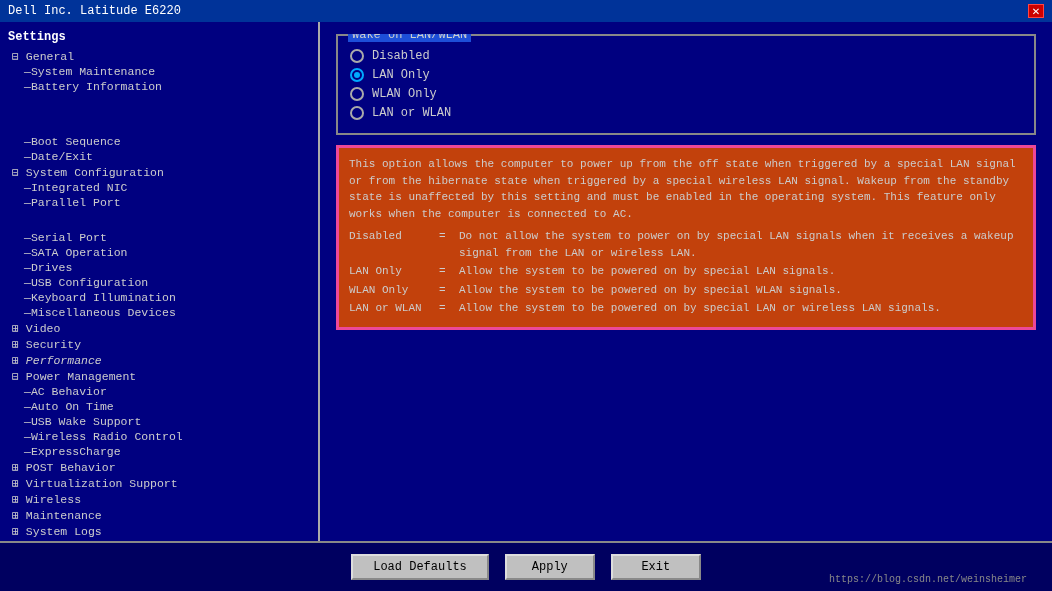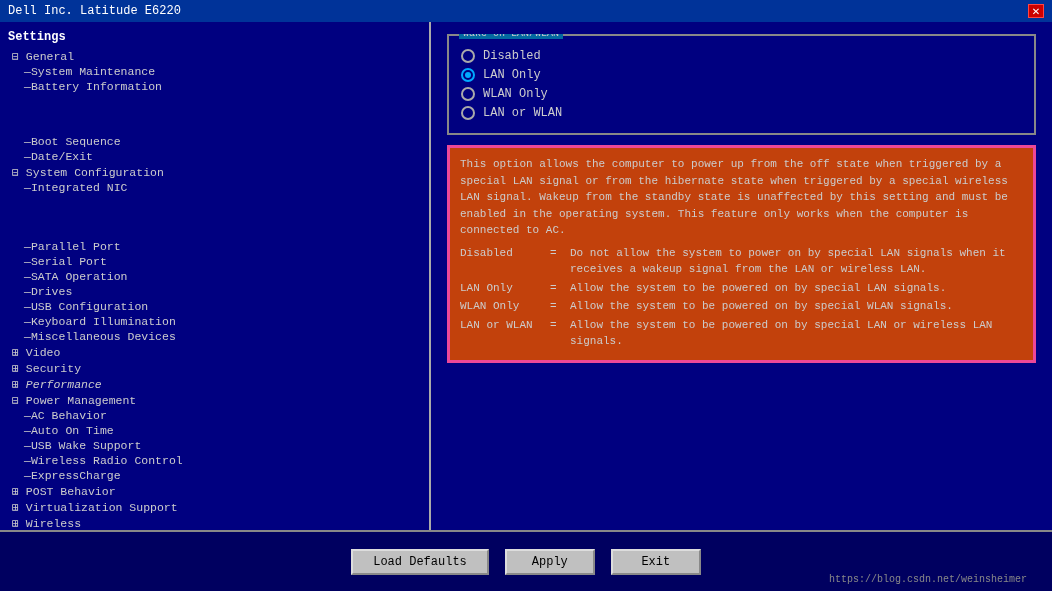--- a/index.html
+++ b/index.html
@@ -39,21 +39,21 @@
 
     
     .main-container {
       display: flex;
       height: calc(591px - 22px);
       background: #000080;
     }
 
     
     .sidebar {
-      width: 431px;
+      width: 320px;
       background: #000080;
       border-right: 2px solid #aaaaaa;
       padding: 8px 4px;
       overflow-y: auto;
       flex-shrink: 0;
     }
 
     .sidebar-title {
       color: white;
       font-size: 12px;
@@ -87,24 +87,24 @@
       border: 2px solid #888888;
       padding: 8px 12px;
       margin-bottom: 10px;
       position: relative;
     }
 
     .section-title {
       position: absolute;
       top: -8px;
       left: 10px;
-      background: #0369a1;
+      background: #1d4ed8;
       padding: 0 4px;
       color: #cccccc;
-      font-size: 10px;
+      font-size: 12px;
     }
 
     .radio-option {
       display: flex;
       align-items: center;
       margin: 5px 0;
       color: #cccccc;
       font-size: 12px;
       cursor: pointer;
     }
@@ -172,21 +172,21 @@
       color: #cccccc;
       flex: 1;
     }
 
     
     .bottom-bar {
       position: absolute;
       bottom: 0;
       left: 0;
       right: 0;
-      height: 61px;
+      height: 50px;
       background: #000060;
       border-top: 2px solid #888888;
       display: flex;
       align-items: center;
       justify-content: center;
       gap: 16px;
     }
 
     .bottom-btn {
       background: #c0c0c0;
@@ -225,22 +225,22 @@
   <div class="sidebar">
     <div class="sidebar-title">Settings</div>
     <div id="tree-container">
         <div class="tree-item" style="padding-left: 8px;">⊟ General</div>
         <div class="tree-item" style="padding-left: 20px;">—System Maintenance</div>
         <div class="tree-item" style="padding-left: 20px;">—Battery Information</div>
         <div class="tree-item" style="padding-left: 20px; margin-top: 40px;">—Boot Sequence</div>
         <div class="tree-item" style="padding-left: 20px;">—Date/Exit</div>
         <div class="tree-item" style="padding-left: 8px;">⊟ System Configuration</div>
         <div class="tree-item" style="padding-left: 20px;">—Integrated NIC</div>
-        <div class="tree-item" style="padding-left: 20px; margin-top: 44px;">—Parallel Port</div>
-        <div class="tree-item" style="padding-left: 20px;">—Serial Port</div>
+        <div class="tree-item" style="padding-left: 20px;">—Parallel Port</div>
+        <div class="tree-item" style="padding-left: 20px; margin-top: 20px;">—Serial Port</div>
         <div class="tree-item" style="padding-left: 20px;">—SATA Operation</div>
         <div class="tree-item" style="padding-left: 20px;">—Drives</div>
         <div class="tree-item" style="padding-left: 20px;">—USB Configuration</div>
         <div class="tree-item" style="padding-left: 20px;">—Keyboard Illumination</div>
         <div class="tree-item" style="padding-left: 20px;">—Miscellaneous Devices</div>
         <div class="tree-item" style="padding-left: 8px;">⊞ Video</div>
         <div class="tree-item" style="padding-left: 8px;">⊞ Security</div>
         <div class="tree-item" style="padding-left: 8px; font-style: italic;">⊞ Performance</div>
         <div class="tree-item" style="padding-left: 8px;">⊟ Power Management</div>
         <div class="tree-item" style="padding-left: 20px;">—AC Behavior</div>

